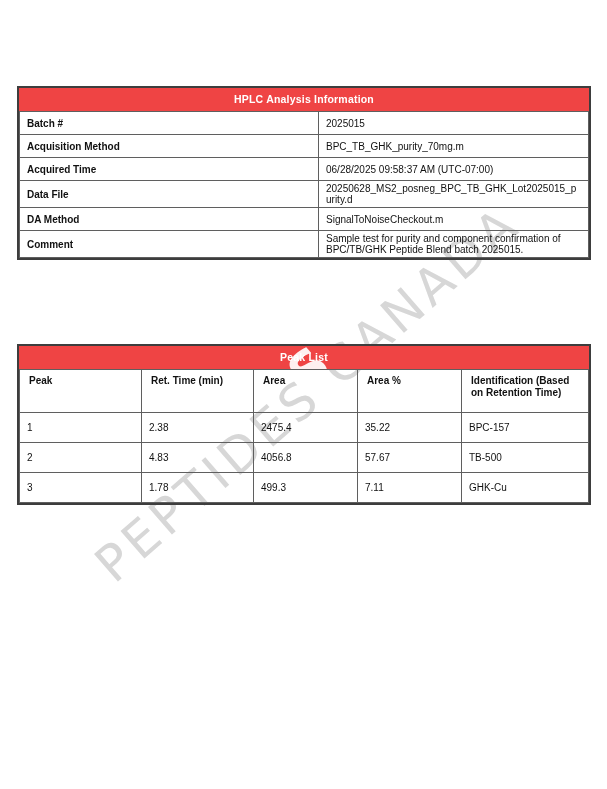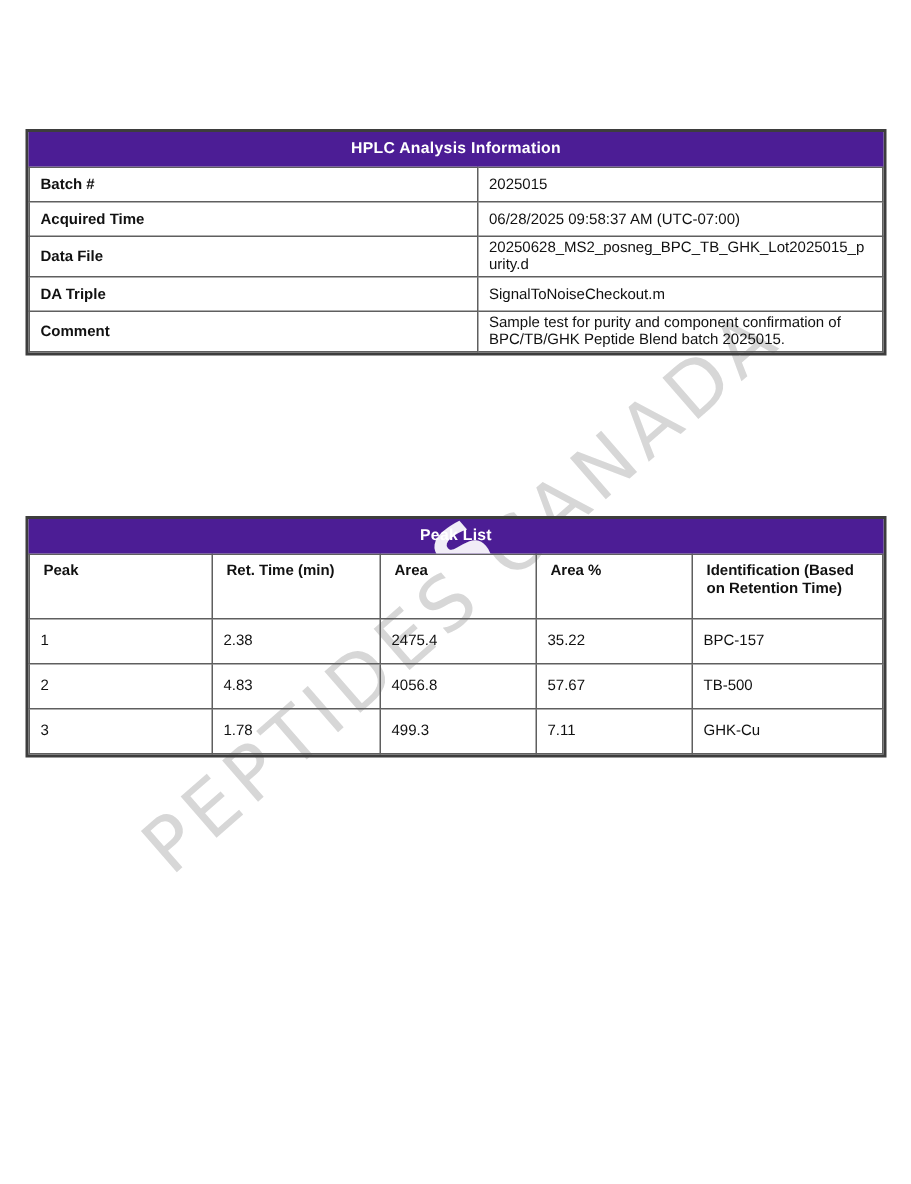--- a/index.html
+++ b/index.html
@@ -25,21 +25,21 @@
     font-size:50px;letter-spacing:5px;white-space:nowrap;
     color:rgba(255,255,255,0.92);
     transform:rotate(-41deg);transform-origin:0 0;
     pointer-events:none;user-select:none;
   }
 
   
   .tbl-wrap{position:absolute;z-index:2;border:2px solid #3d3d3d;background:transparent;}
   .band{
     position:relative;height:23px;line-height:23px;overflow:hidden;
-    background:#4c1d95;color:#ffffff;font-weight:bold;font-size:10.5px;
+    background:#ef4444;color:#ffffff;font-weight:bold;font-size:10.5px;
     text-align:center;letter-spacing:0.2px;
   }
   .band-title{position:relative;z-index:2;}
   table{border-collapse:collapse;width:100%;table-layout:fixed;background:transparent;}
   td,th{border:1px solid #5f5f5f;background:transparent;}
 
   
   #info-table{left:17px;top:86px;width:570px;}
   #info-table td{font-size:10px;padding:1px 7px;vertical-align:middle;}
   #info-table td.lbl{font-weight:bold;width:284px;}
@@ -68,31 +68,35 @@
     <div class="band">
       <span class="band-title">HPLC Analysis Information</span>
     </div>
     <table>
       <tbody>
           <tr>
         <td class="lbl">Batch #</td>
         <td>2025015</td>
       </tr>
       <tr>
+        <td class="lbl">Acquisition Method</td>
+        <td>BPC_TB_GHK_purity_70mg.m</td>
+      </tr>
+      <tr>
         <td class="lbl">Acquired Time</td>
         <td>06/28/2025 09:58:37 AM (UTC-07:00)</td>
       </tr>
       <tr class="tall">
         <td class="lbl">Data File</td>
         <td>
           <span class="break-val">20250628_MS2_posneg_BPC_TB_GHK_Lot2025015_purity.d</span>
         </td>
       </tr>
       <tr>
-        <td class="lbl">DA Triple</td>
+        <td class="lbl">DA Method</td>
         <td>SignalToNoiseCheckout.m</td>
       </tr>
       <tr class="tall">
         <td class="lbl">Comment</td>
         <td>Sample test for purity and component confirmation of BPC/TB/GHK Peptide Blend batch 2025015.</td>
       </tr>
     </tbody>
       </table>
   </div>
 

